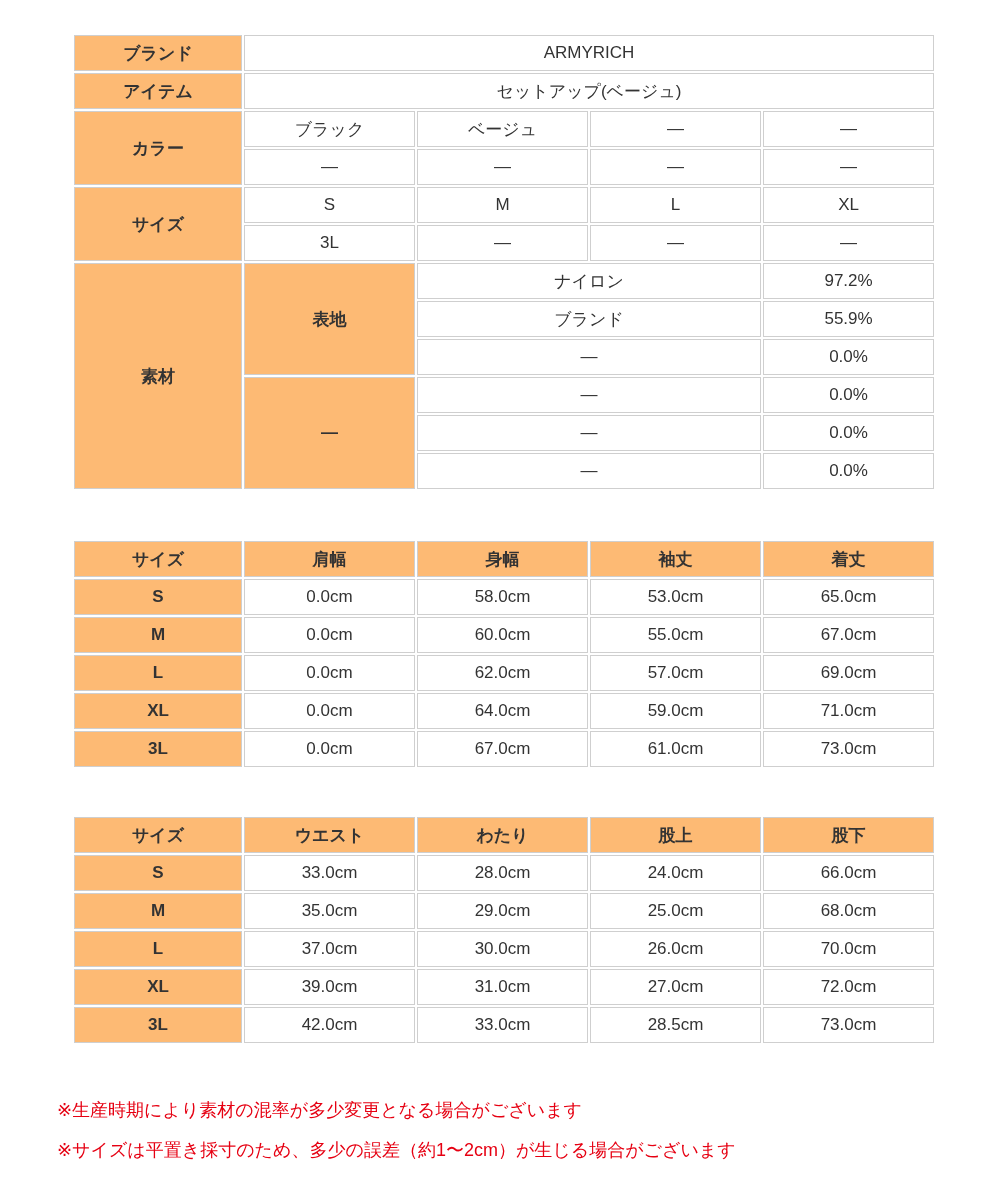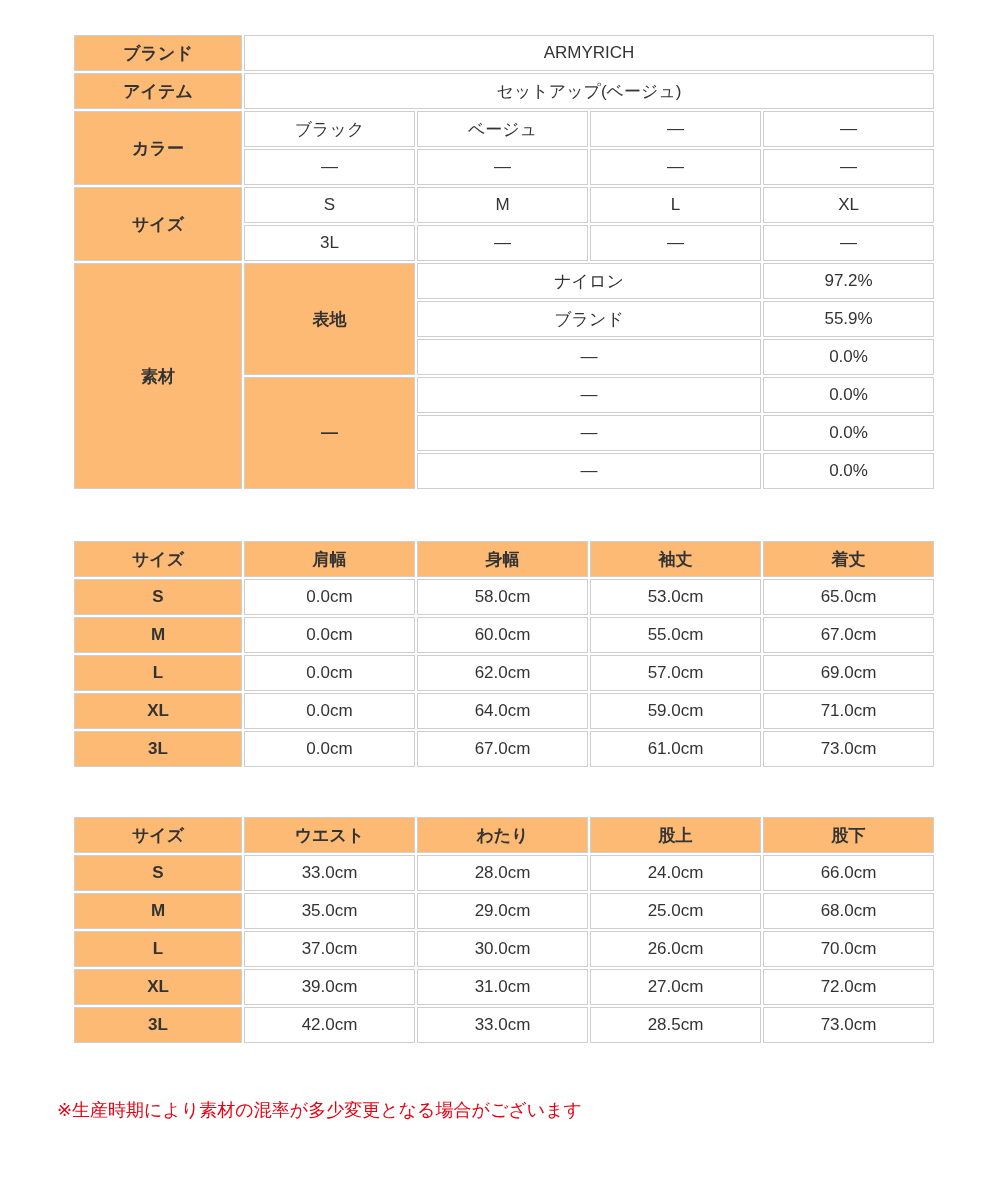--- a/index.html
+++ b/index.html
@@ -242,15 +242,16 @@
         <td>42.0cm</td>
         <td>33.0cm</td>
         <td>28.5cm</td>
         <td>73.0cm</td>
       </tr>
     </tbody>
   </table>
 
   <div class="notes">
     <p class="note-line">※生産時期により素材の混率が多少変更となる場合がございます</p>
+    <p class="note-line">※サイズは平置き採寸のため、多少の誤差（約1〜2cm）が生じる場合がございます</p>
   </div>
 
 </div>
 
 </body></html>

